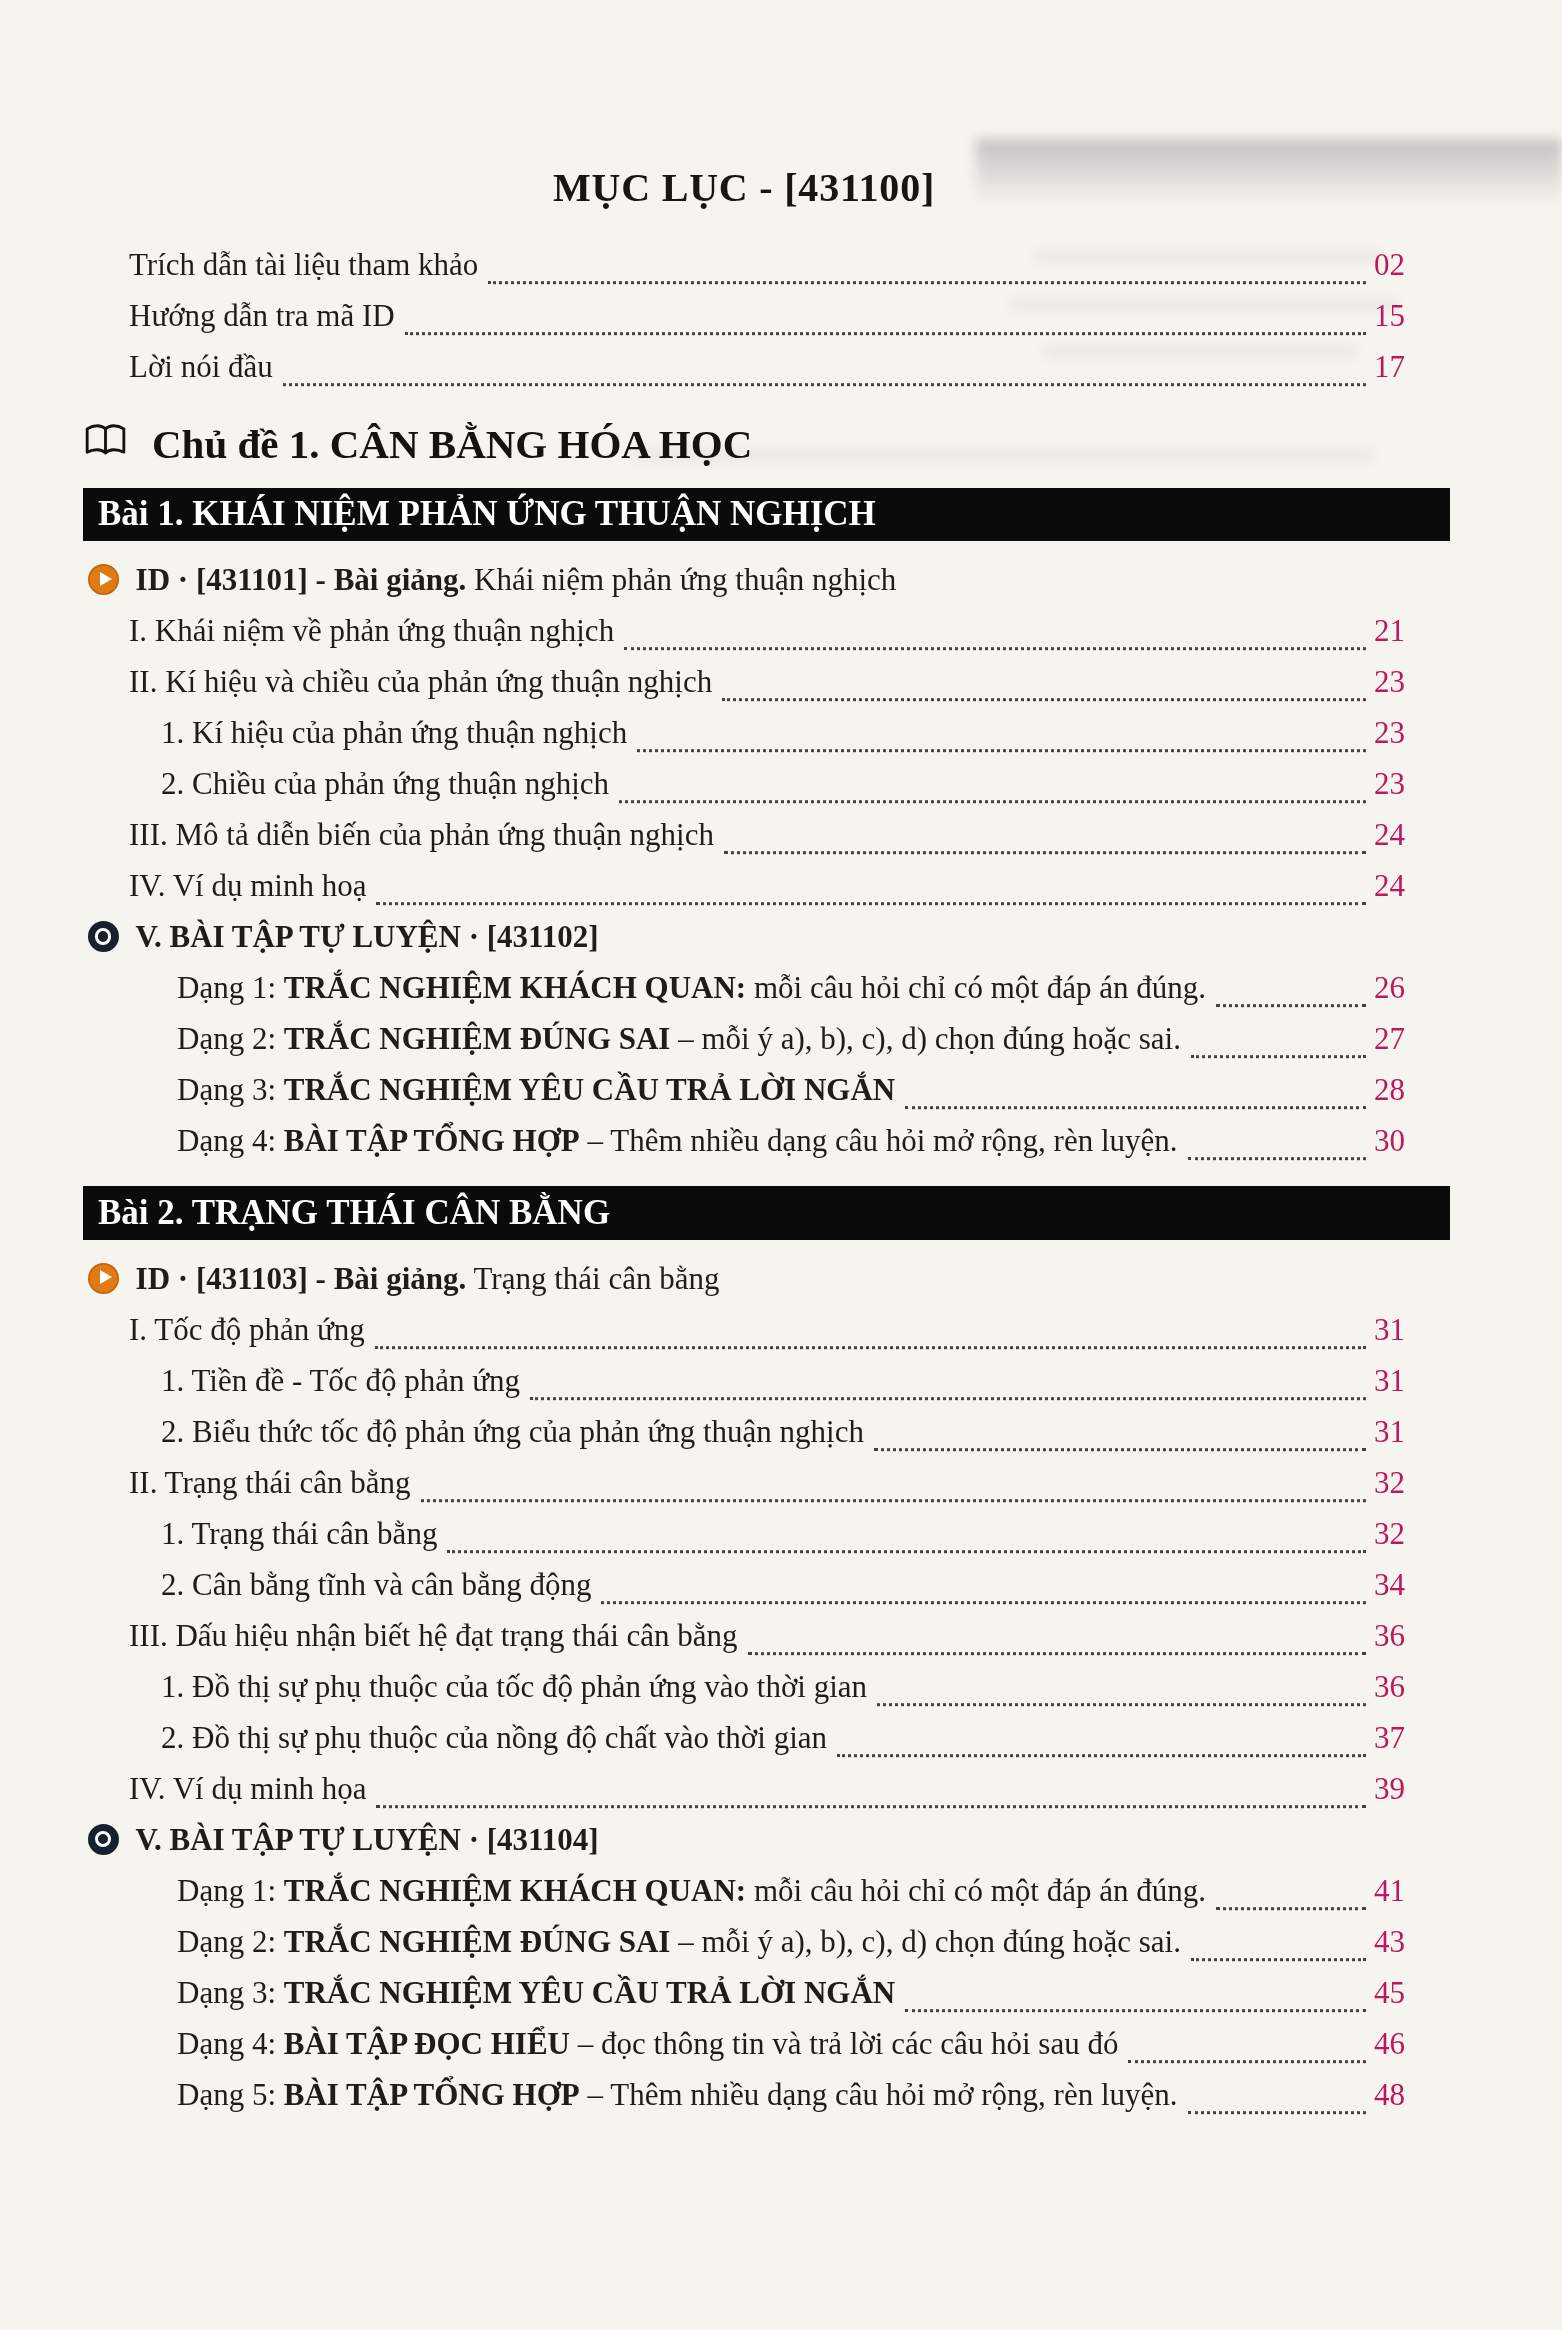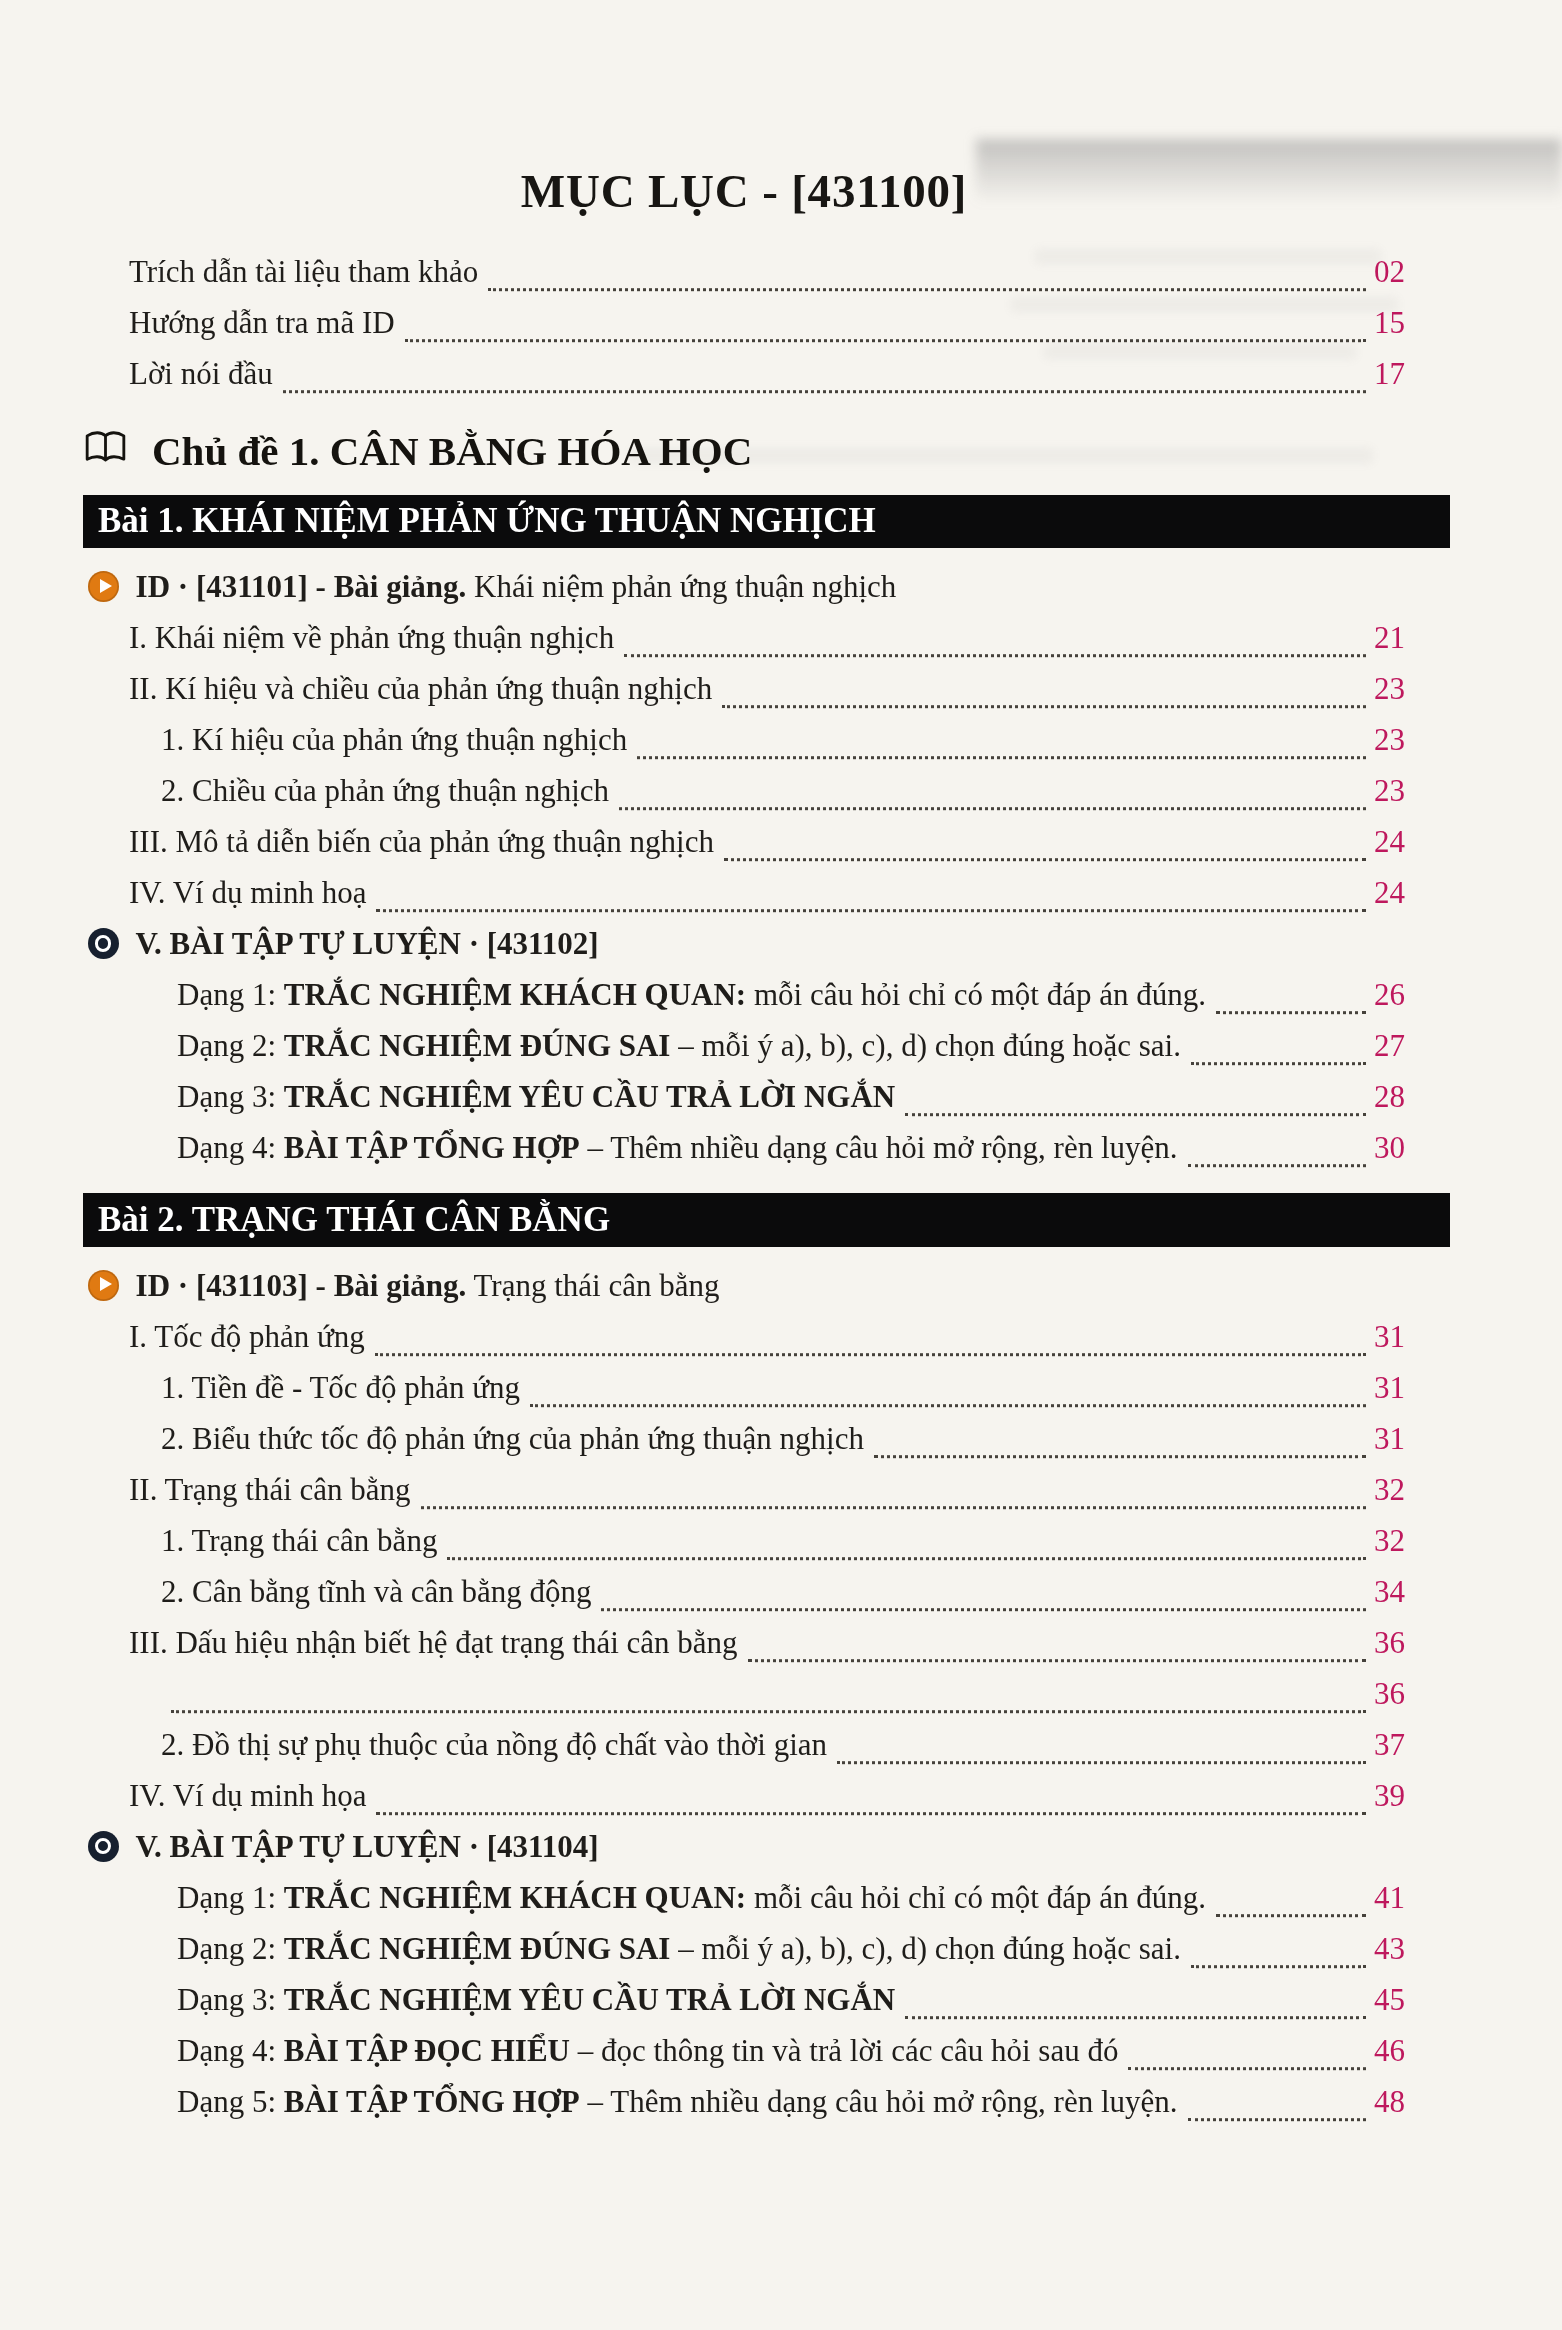--- a/index.html
+++ b/index.html
@@ -20,21 +20,21 @@
   .bleed{
     position:absolute;background:#8a8a88;opacity:.07;filter:blur(4.1px);
     height:16.6px;border-radius:6.6px;pointer-events:none;
   }
   .page-content{
     position:relative;
     padding:164px 157px 0 83px;
   }
   .doc-title{
     text-align:center;
-    font-size:47px;font-weight:bold;
+    font-size:40px;font-weight:bold;
     letter-spacing:0.8px;
     margin:0 0 28px 0;
     color:#181613;
   }
   .toc-row{
     display:flex;align-items:flex-end;
     font-size:31px;line-height:51px;
     white-space:nowrap;
   }
   .toc-row .label{white-space:nowrap;}
@@ -219,20 +219,21 @@
           <span class="label"><span>2. Cân bằng tĩnh và cân bằng động</span></span>
           <span class="dots"></span>
           <span class="page-num">34</span>
         </div>
         <div class="toc-row indent-1">
           <span class="label"><span>III. Dấu hiệu nhận biết hệ đạt trạng thái cân bằng</span></span>
           <span class="dots"></span>
           <span class="page-num">36</span>
         </div>
         <div class="toc-row indent-2">
+          <span class="label"><span>1. Đồ thị sự phụ thuộc của tốc độ phản ứng vào thời gian </span></span>
           <span class="dots"></span>
           <span class="page-num">36</span>
         </div>
         <div class="toc-row indent-2">
           <span class="label"><span>2. Đồ thị sự phụ thuộc của nồng độ chất vào thời gian </span></span>
           <span class="dots"></span>
           <span class="page-num">37</span>
         </div>
         <div class="toc-row indent-1">
           <span class="label"><span>IV. Ví dụ minh họa</span></span>

